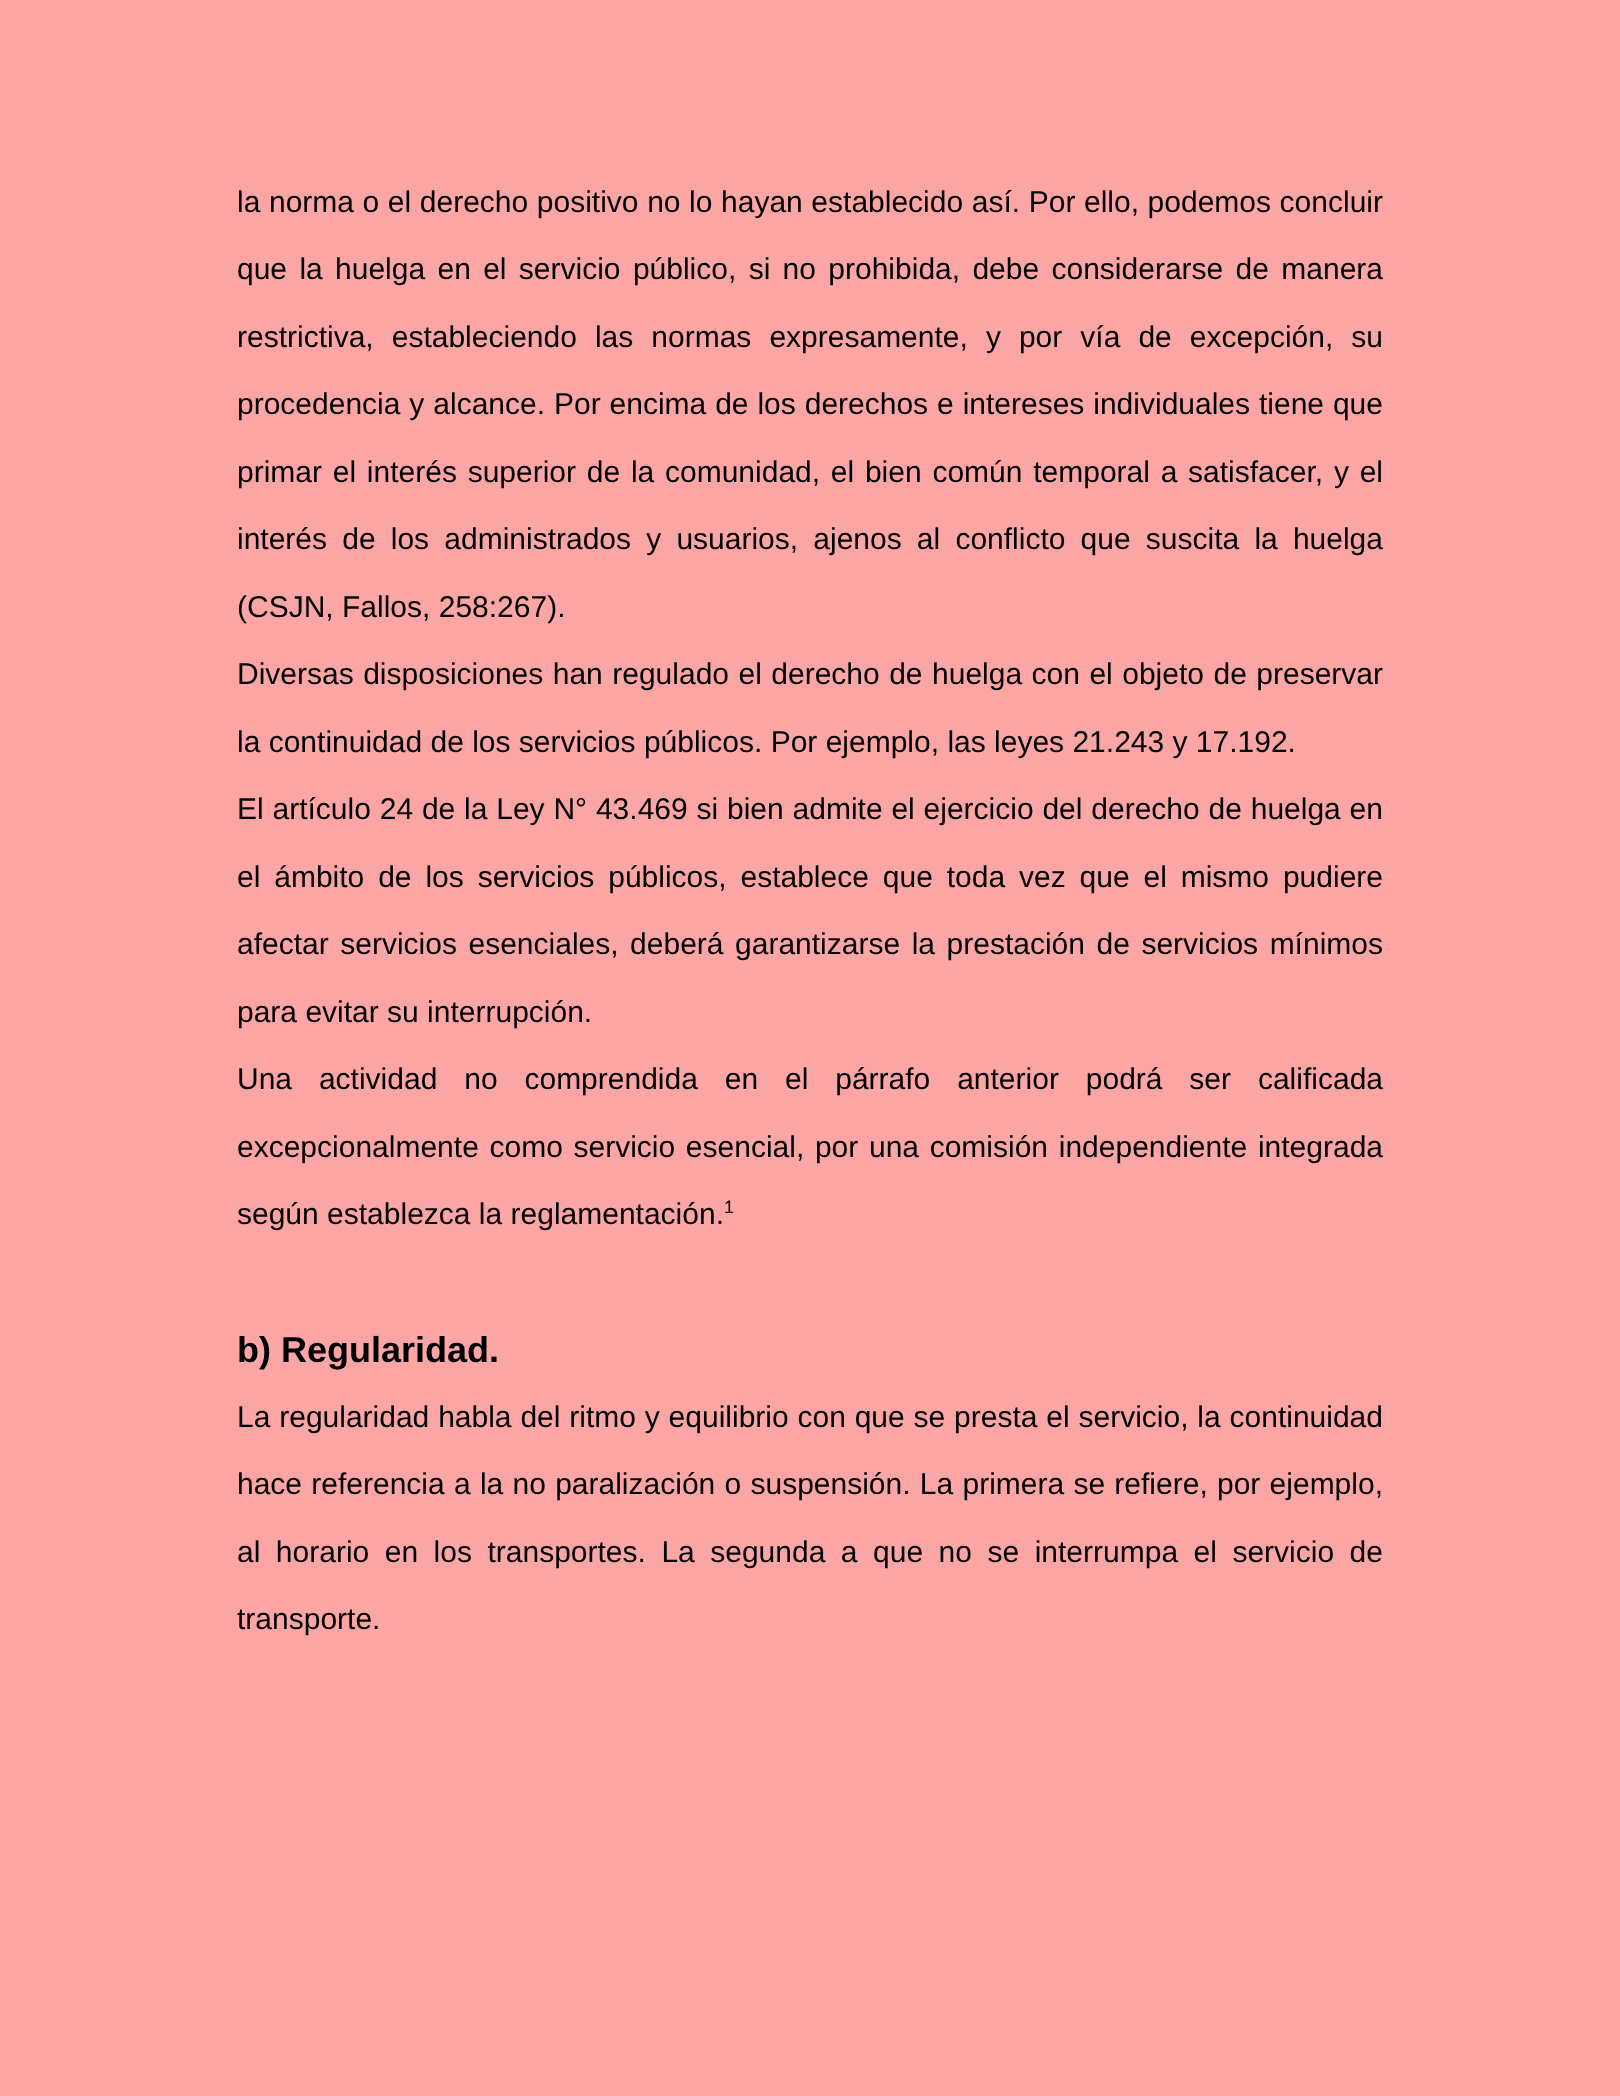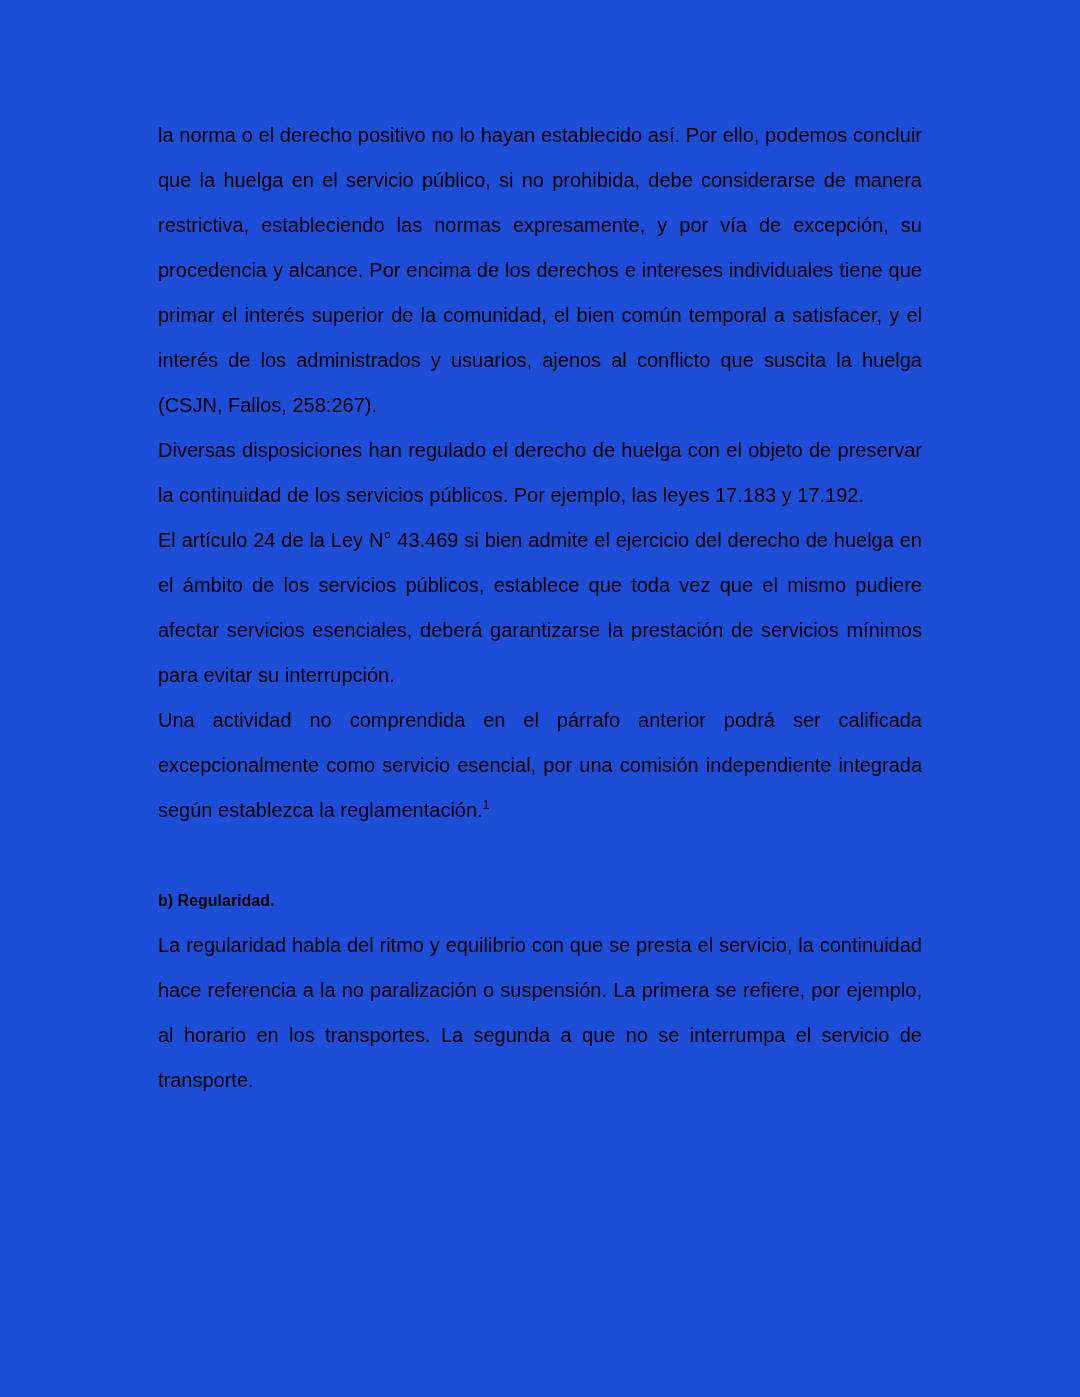--- a/index.html
+++ b/index.html
@@ -4,55 +4,55 @@
 <style>
   html, body {
     margin: 0;
     padding: 0;
     background: #ffffff;
   }
   .page {
     position: relative;
     width: 1080px;
     height: 1397px;
-    background: #1d4ed8;
+    background: #fca5a5;
     overflow: hidden;
     box-sizing: border-box;
     padding: 113px 158px 0 158px;
     font-family: "Liberation Sans", "DejaVu Sans", sans-serif;
     font-size: 20px;
     line-height: 45px;
     color: #000000;
   }
   .para {
     margin: 0;
     text-align: justify;
     text-justify: inter-word;
   }
   .section-heading {
     margin: 45px 0 0 0;
-    font-size: 16px;
+    font-size: 24px;
     line-height: 45px;
     font-weight: bold;
     text-align: left;
   }
   sup.footnote-ref {
     font-size: 12px;
     line-height: 0;
     vertical-align: super;
   }
 </style>
 </head>
 <body>
 
 <div class="page">
 
   <p class="para">la norma o el derecho positivo no lo hayan establecido así. Por ello, podemos concluir que la huelga en el servicio público, si no prohibida, debe considerarse de manera restrictiva, estableciendo las normas expresamente, y por vía de excepción, su procedencia y alcance. Por encima de los derechos e intereses individuales tiene que primar el interés superior de la comunidad, el bien común temporal a satisfacer, y el interés de los administrados y usuarios, ajenos al conflicto que suscita la huelga (CSJN, Fallos, 258:267).</p>
 
-  <p class="para">Diversas disposiciones han regulado el derecho de huelga con el objeto de preservar la continuidad de los servicios públicos. Por ejemplo, las leyes 17.183 y 17.192.</p>
+  <p class="para">Diversas disposiciones han regulado el derecho de huelga con el objeto de preservar la continuidad de los servicios públicos. Por ejemplo, las leyes 21.243 y 17.192.</p>
 
   <p class="para">El artículo 24 de la Ley N° 43.469 si bien admite el ejercicio del derecho de huelga en el ámbito de los servicios públicos, establece que toda vez que el mismo pudiere afectar servicios esenciales, deberá garantizarse la prestación de servicios mínimos para evitar su interrupción.</p>
 
 
   <p class="para"><span>Una actividad no comprendida en el párrafo anterior podrá ser calificada excepcionalmente como servicio esencial, por una comisión independiente integrada según establezca la reglamentación.</span><sup class="footnote-ref">1</sup></p>
 
   <h2 class="section-heading">b) Regularidad.</h2>
 
 
   <p class="para">La regularidad habla del ritmo y equilibrio con que se presta el servicio, la continuidad hace referencia a la no paralización o suspensión. La primera se refiere, por ejemplo, al horario en los transportes. La segunda a que no se interrumpa el servicio de transporte.</p>

